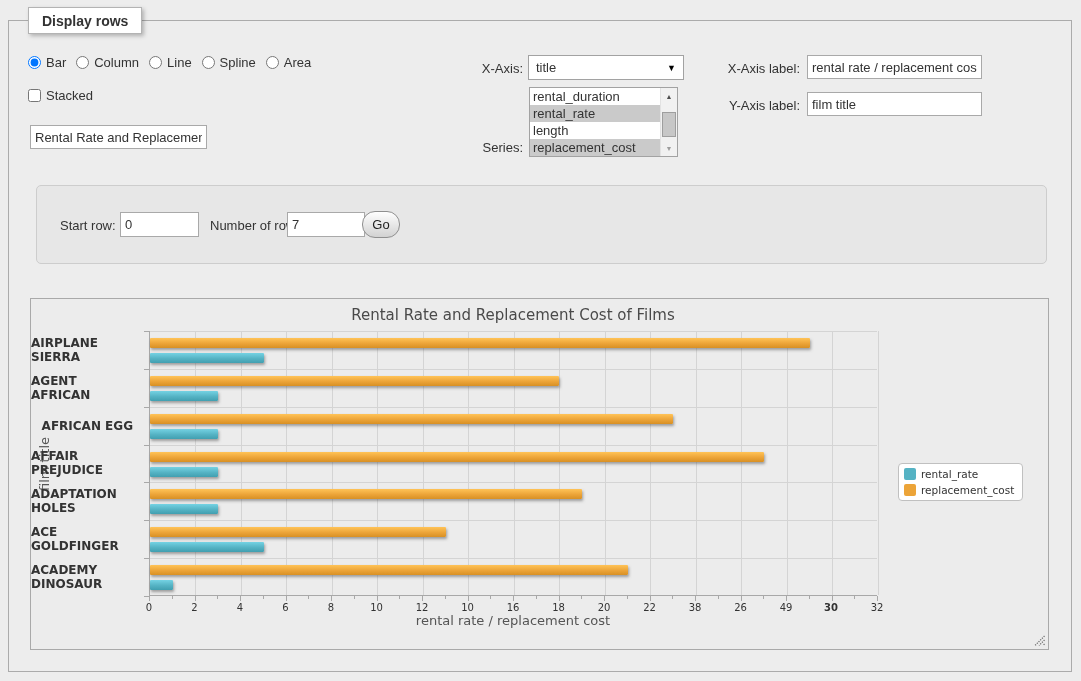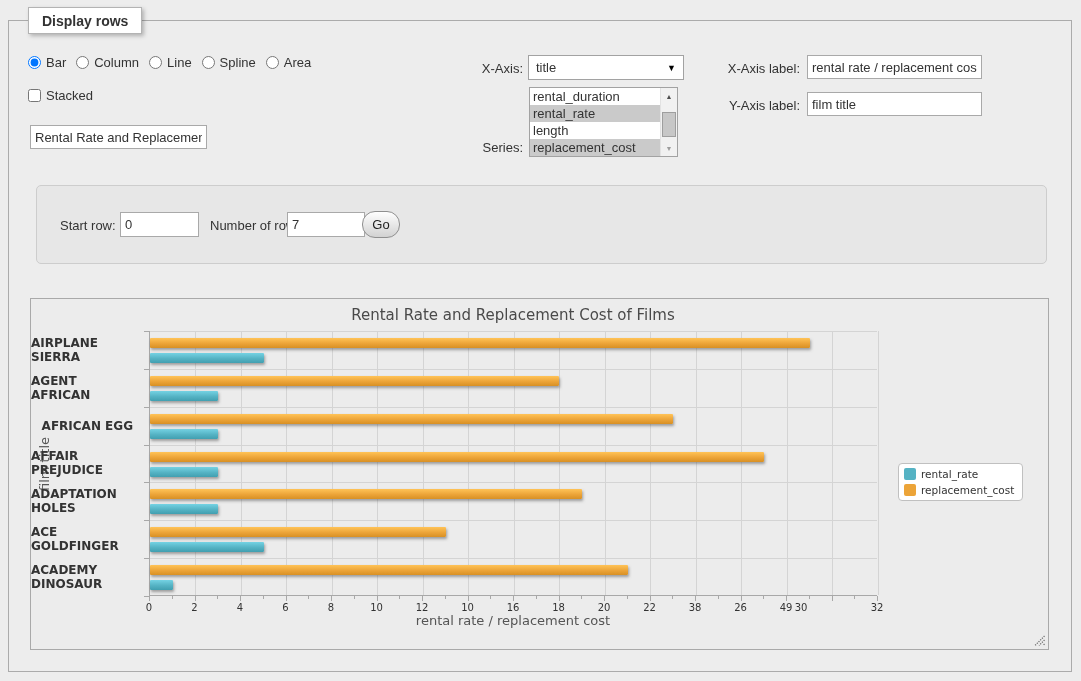--- a/index.html
+++ b/index.html
@@ -259,21 +259,21 @@
       <div class="xtick" style="left: 664px; top: 297px; height: 5px;"></div>
       <div class="xticklab" style="left: 664px;">38</div>
       <div class="xtick" style="left: 686.75px; top: 297px; height: 3px;"></div>
       <div class="xtick" style="left: 709.5px; top: 297px; height: 5px;"></div>
       <div class="xticklab" style="left: 709.5px;">26</div>
       <div class="xtick" style="left: 732.25px; top: 297px; height: 3px;"></div>
       <div class="xtick" style="left: 755px; top: 297px; height: 5px;"></div>
       <div class="xticklab" style="left: 755px;">49</div>
       <div class="xtick" style="left: 777.75px; top: 297px; height: 3px;"></div>
       <div class="xtick" style="left: 800.5px; top: 297px; height: 5px;"></div>
-      <div class="xticklab" style="left: 770px;">30</div>
+      <div class="xticklab" style="left: 800px; font-weight: bold;">30</div>
       <div class="xtick" style="left: 823.25px; top: 297px; height: 3px;"></div>
       <div class="xtick" style="left: 846px; top: 297px; height: 5px;"></div>
       <div class="xticklab" style="left: 846px;">32</div>
       <div class="ytick" style="top: 32px;"></div>
       <div class="ytick" style="top: 69.8571px;"></div>
       <div class="ytick" style="top: 107.714px;"></div>
       <div class="ytick" style="top: 145.571px;"></div>
       <div class="ytick" style="top: 183.429px;"></div>
       <div class="ytick" style="top: 221.286px;"></div>
       <div class="ytick" style="top: 259.143px;"></div>

